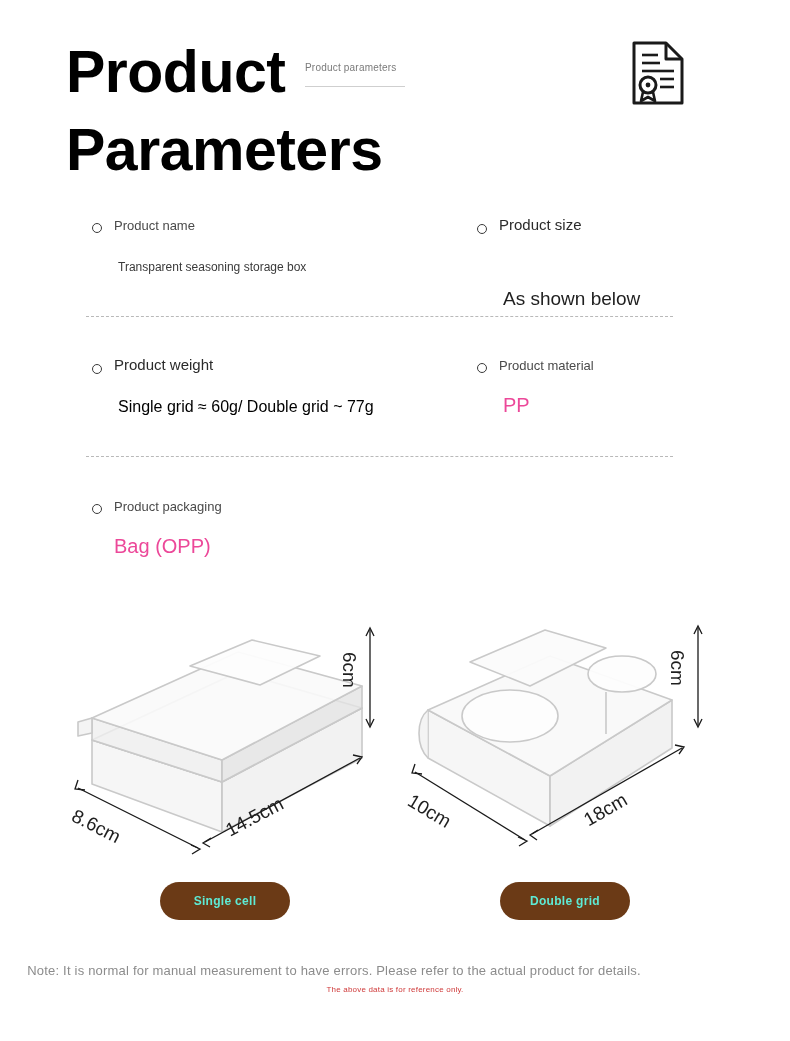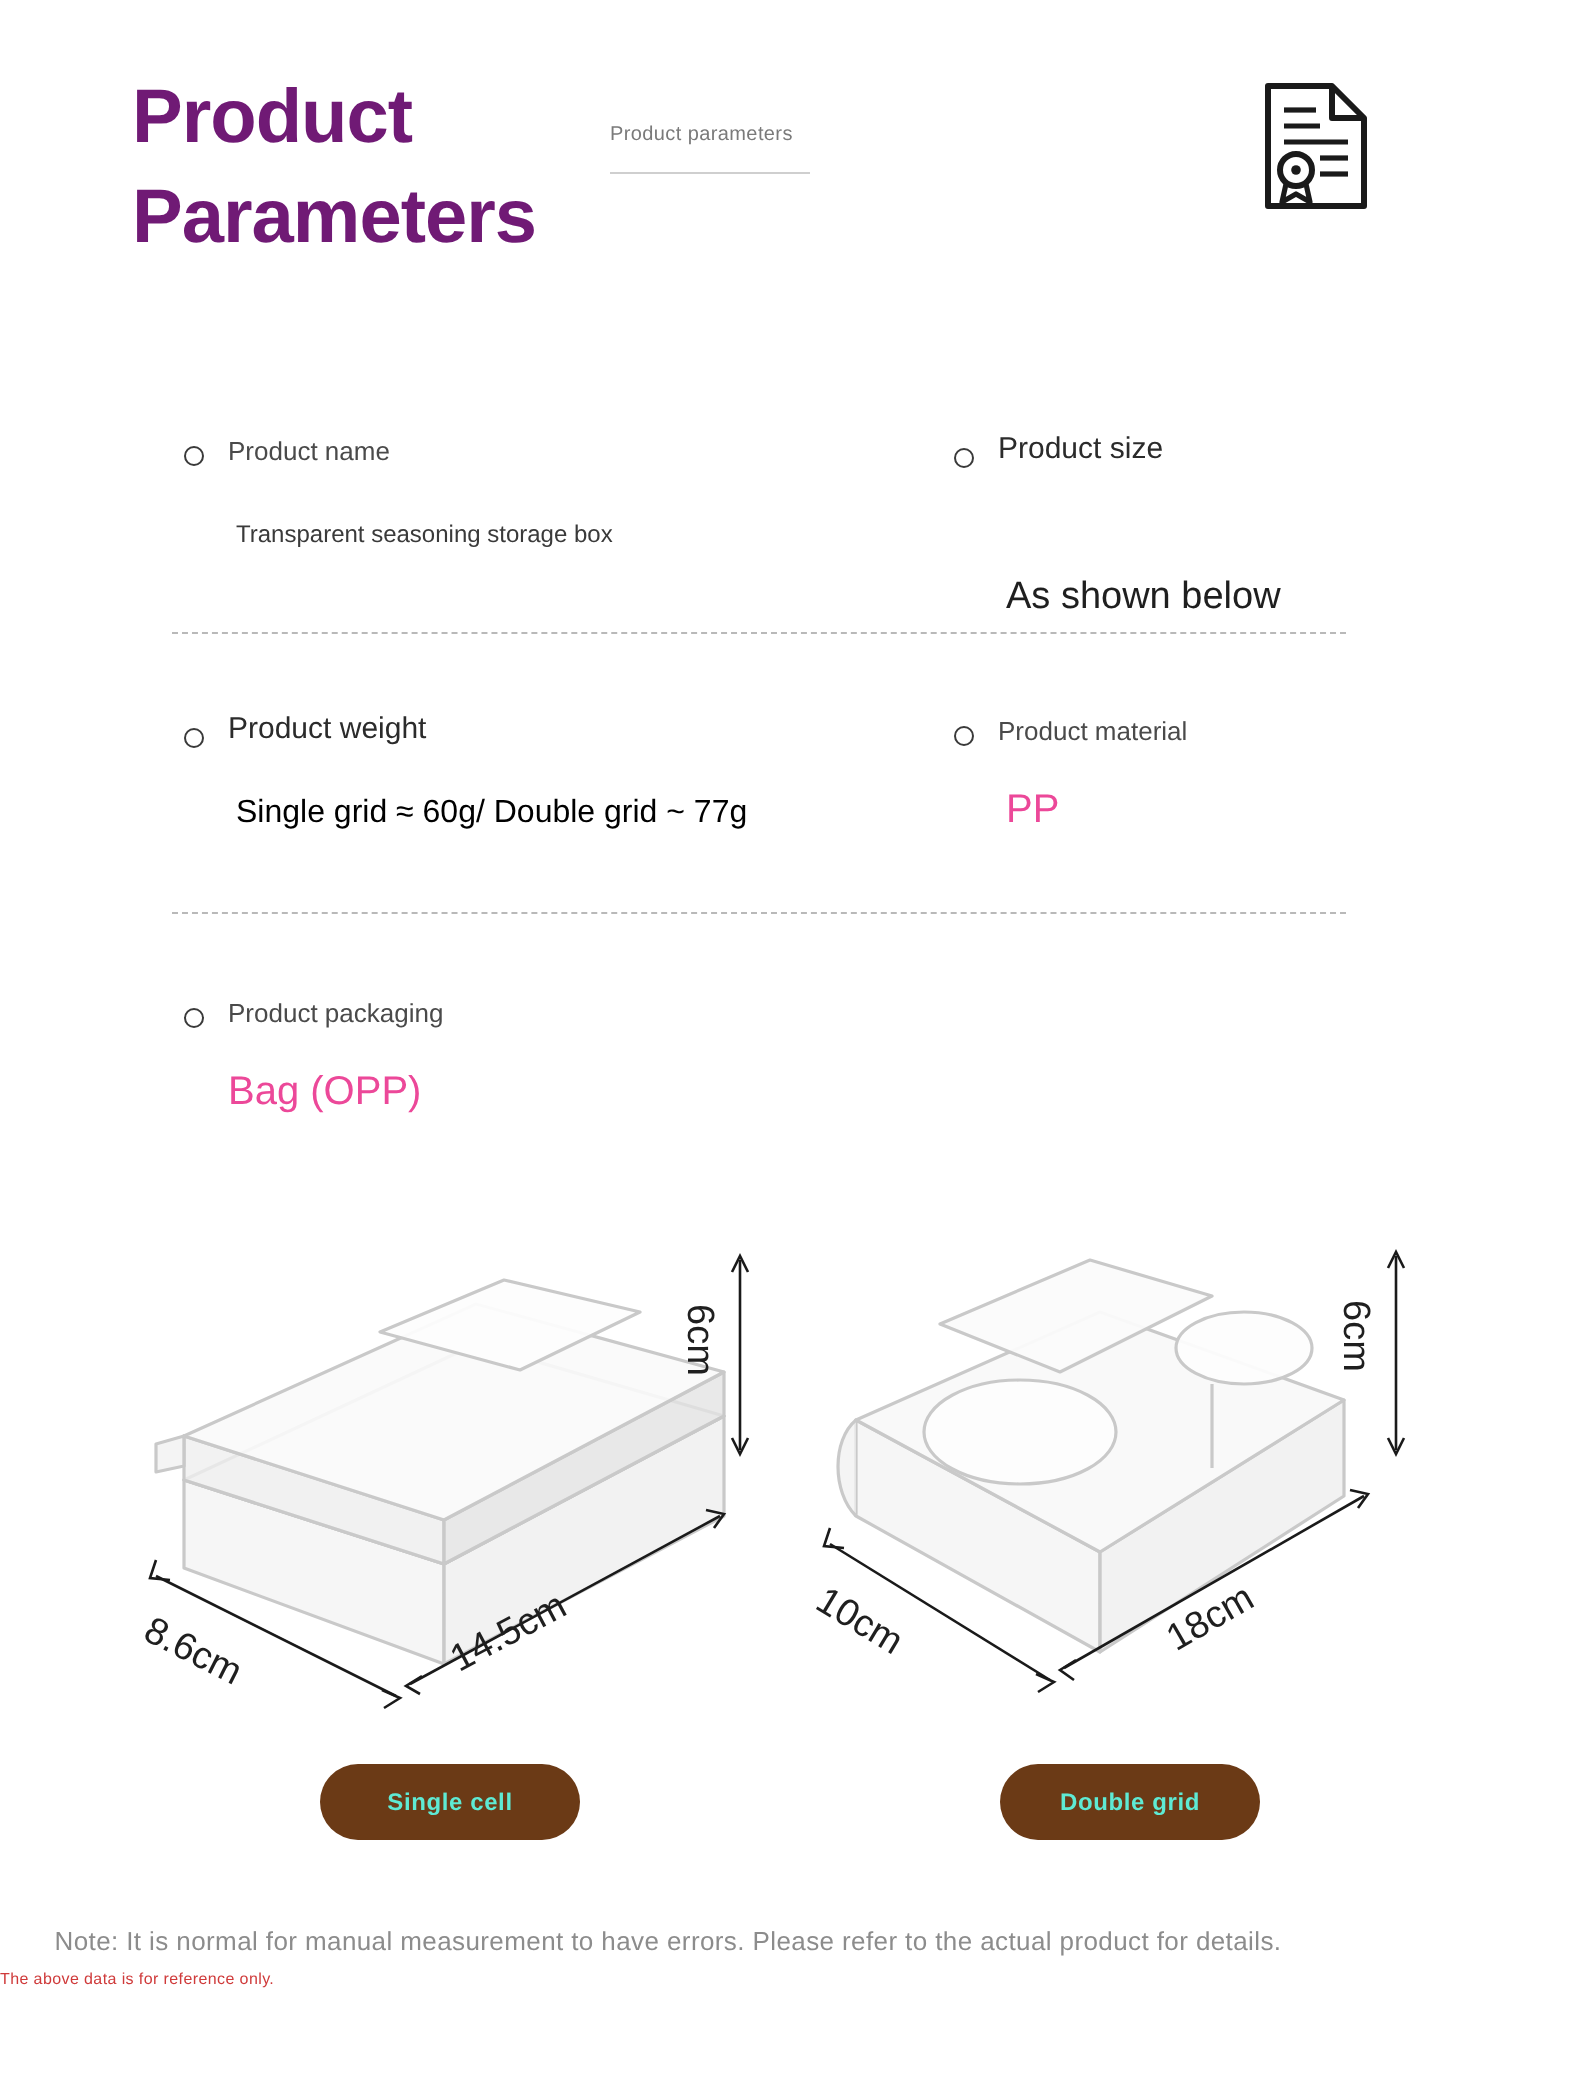--- a/index.html
+++ b/index.html
@@ -20,25 +20,25 @@
   .header {
     position: absolute;
     left: 0; top: 0;
     width: 790px;
     height: 190px;
   }
   .title-big {
     position: absolute;
     left: 66px;
     top: 34px;
-    font-size: 38px;
+    font-size: 59px;
     font-weight: 700;
     line-height: 1.32;
     letter-spacing: -0.5px;
-    color: #701a75;
+    color: #000000;
     white-space: pre-line;
   }
   .title-sub {
     position: absolute;
     left: 305px;
     top: 62px;
     font-size: 10px;
     color: #7a7a7a;
     letter-spacing: 0.2px;
   }
@@ -177,20 +177,21 @@
     text-align: center;
     font-size: 13px;
     color: #8c8c8c;
     letter-spacing: 0.2px;
   }
   .note2 {
     position: absolute;
     left: 0;
     top: 985px;
     width: 790px;
+    text-align: center;
     font-size: 8px;
     color: #cf3a3a;
     letter-spacing: 0.2px;
   }
 </style>
 </head>
 <body>
 
 <div class="header">
   <div class="title-big">Product

